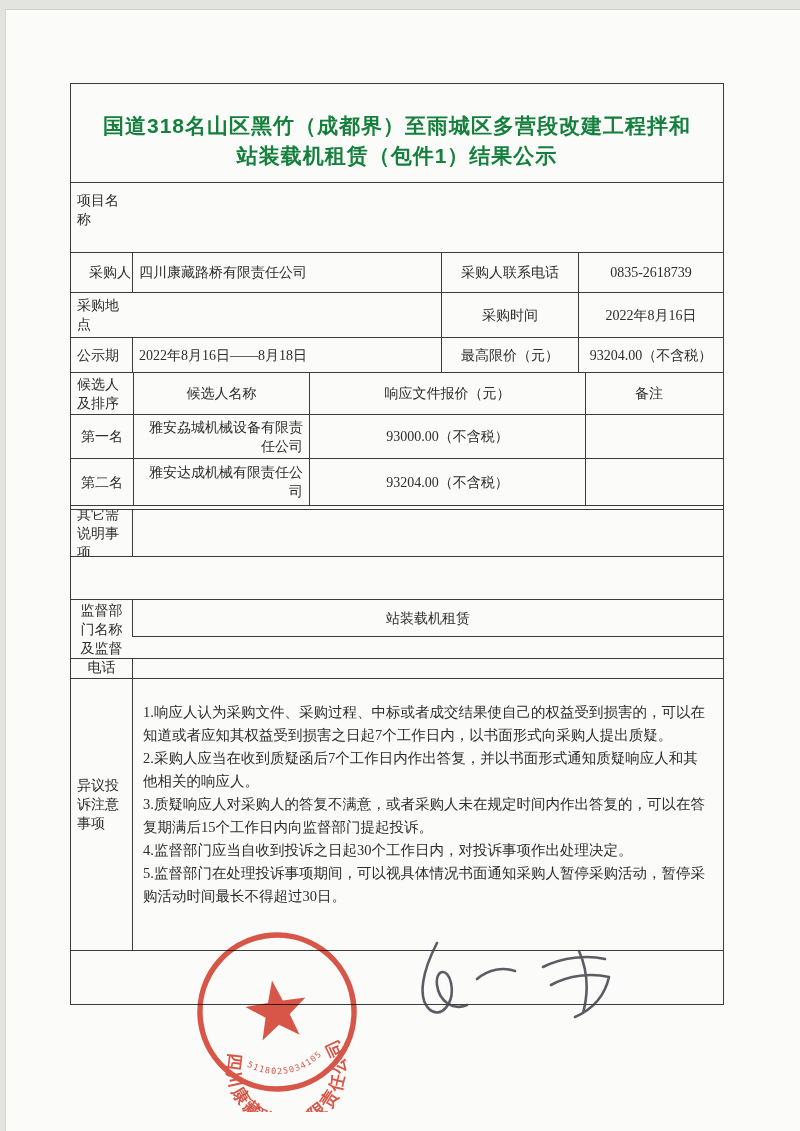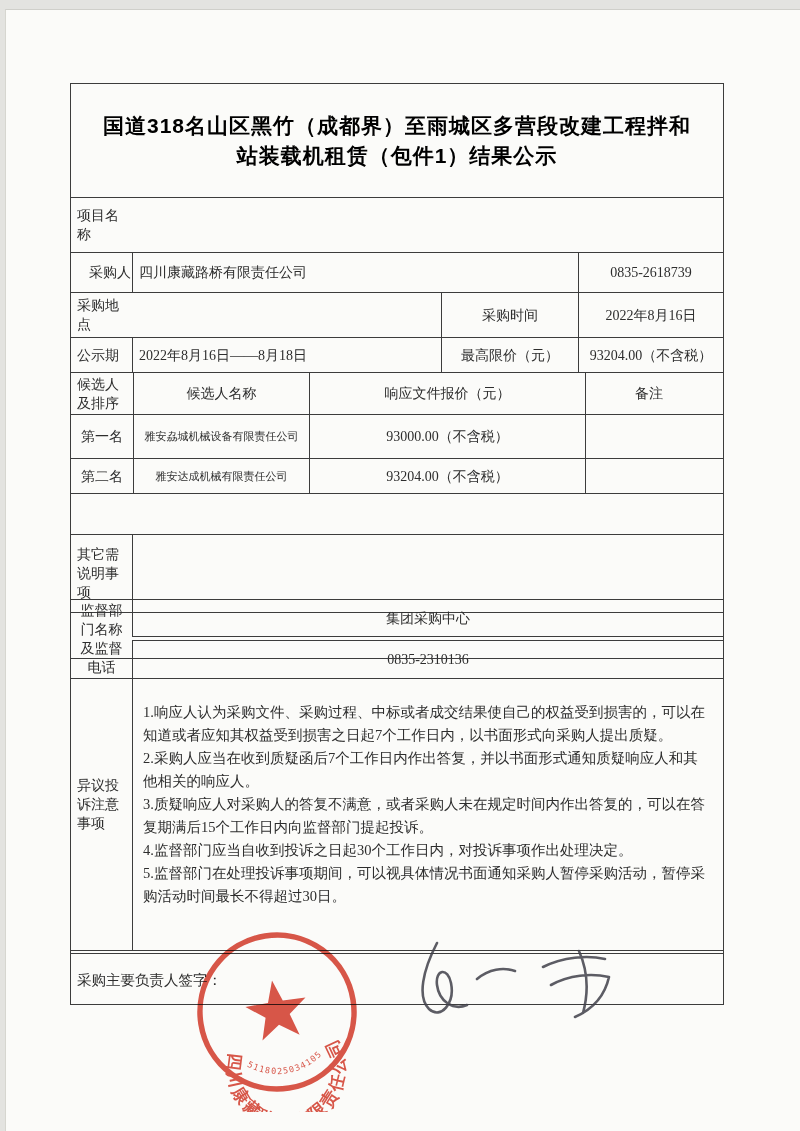--- a/index.html
+++ b/index.html
@@ -39,25 +39,25 @@
     overflow: hidden;
   }
   .bl { border-left: 1.4px solid #3c3c3c; }
   .ctr { justify-content: center; text-align: center; }
   .title-row {
     top: 0; height: 113px;
     display: flex; align-items: center; justify-content: center;
     text-align: center;
     font-family: "Liberation Sans", sans-serif;
     font-weight: 700; font-size: 21px; line-height: 30px;
-    letter-spacing: 1px; color: #000000;
+    letter-spacing: 1px; color: #15803d;
     white-space: pre-line;
     padding: 0 10px;
   }
-  .small-name { font-size: 11px; }
+  .small-name { font-size: 14px; text-align: right; }
   .pre { white-space: pre-line; }
   .objection-text {
     font-size: 14.5px; line-height: 23px;
     padding: 8px 14px 8px 10px;
   }
   .sig-svg { position: absolute; left: 365px; top: 925px; z-index: 2; }
   .stamp-svg {
     position: absolute; left: 177px; top: 912px; z-index: 3;
     mix-blend-mode: multiply; opacity: 0.93;
   }
@@ -67,27 +67,28 @@
 </head>
 <body>
 
 <div class="sheet"></div>
 
 <div class="doc-table">
 
   <div class="row title-row">国道318名山区黑竹（成都界）至雨城区多营段改建工程拌和
 站装载机租赁（包件1）结果公示</div>
 
-  <div class="row bt" style="top:113px;height:55px">
+  <div class="row bt" style="top:98px;height:55px">
     <div class="cell" style="left:0;width:61px">项目名称</div>
   </div>
 
   <div class="row bt" style="top:168px;height:40px">
     <div class="cell" style="left:12px;width:61px">采购人</div>
     <div class="cell bl" style="left:61px;width:309px">四川康藏路桥有限责任公司</div>
+    <div class="cell bl ctr" style="left:370px;width:137px">采购人联系电话</div>
     <div class="cell bl ctr" style="left:507px;right:0">0835-2618739</div>
   </div>
 
   <div class="row bt" style="top:208px;height:45px">
     <div class="cell" style="left:0;width:61px">采购地点</div>
     <div class="cell bl ctr" style="left:370px;width:137px">采购时间</div>
     <div class="cell bl ctr" style="left:507px;right:0">2022年8月16日</div>
   </div>
 
   <div class="row bt" style="top:253px;height:35px">
@@ -104,50 +105,46 @@
     <div class="cell bl ctr" style="left:514px;right:11px">备注</div>
   </div>
 
   <div class="row bt" style="top:330px;height:44px">
     <div class="cell ctr" style="left:0;width:62px">第一名</div>
     <div class="cell bl ctr small-name" style="left:62px;width:176px">雅安劦城机械设备有限责任公司</div>
     <div class="cell bl ctr" style="left:238px;width:276px">93000.00（不含税）</div>
     <div class="cell bl ctr" style="left:514px;right:0"></div>
   </div>
 
-  <div class="row bt bb" style="top:374px;height:36px">
+  <div class="row bt bb" style="top:374px;height:48px">
     <div class="cell ctr" style="left:0;width:62px">第二名</div>
     <div class="cell bl ctr small-name" style="left:62px;width:176px">雅安达成机械有限责任公司</div>
     <div class="cell bl ctr" style="left:238px;width:276px">93204.00（不含税）</div>
     <div class="cell bl ctr" style="left:514px;right:0"></div>
   </div>
 
-  <div class="row bt bb" style="top:450px;height:79px">
+  <div class="row bt bb" style="top:425px;height:48px">
     <div class="cell" style="left:0;width:61px">其它需说明事项</div>
     <div class="cell bl" style="left:61px;right:0"></div>
   </div>
 
   <div class="row bt bb" style="top:515px;height:80px">
     <div class="cell ctr" style="left:0;width:61px">监督部门名称及监督电话</div>
-    <div class="cell bl ctr" style="left:61px;right:0;top:0;bottom:auto;height:37px;border-bottom:1.4px solid #3c3c3c">集团采购中心</div>
-    <div class="cell bl ctr" style="left:61px;right:0;top:40px;bottom:0;border-top:1.4px solid #3c3c3c">0835-2310136</div>
+    <div class="cell bl ctr" style="left:61px;right:0;top:0;bottom:auto;height:37px;border-bottom:1.4px solid #3c3c3c">站装载机租赁</div>
   </div>
 
   <div class="row bt bb" style="top:574px;height:293px">
     <div class="cell" style="left:0;width:61px">异议投诉注意事项</div>
     <div class="cell bl pre objection-text" style="left:61px;right:0">1.响应人认为采购文件、采购过程、中标或者成交结果使自己的权益受到损害的，可以在知道或者应知其权益受到损害之日起7个工作日内，以书面形式向采购人提出质疑。
 2.采购人应当在收到质疑函后7个工作日内作出答复，并以书面形式通知质疑响应人和其他相关的响应人。
 3.质疑响应人对采购人的答复不满意，或者采购人未在规定时间内作出答复的，可以在答复期满后15个工作日内向监督部门提起投诉。
 4.监督部门应当自收到投诉之日起30个工作日内，对投诉事项作出处理决定。
 5.监督部门在处理投诉事项期间，可以视具体情况书面通知采购人暂停采购活动，暂停采购活动时间最长不得超过30日。</div>
   </div>
 
-  <div class="row bt" style="top:869px;height:53px">
-    <div class="cell" style="left:0;right:0;font-size:14.5px">采购主要负责人签字：</div>
-  </div>
 
 </div>
 
 <svg class="sig-svg" width="300" height="110" viewBox="0 0 300 110">
   <g fill="none" stroke-width="2.6" stroke-linecap="round" stroke-linejoin="round" opacity="0.85">
     <path d="M 72 18 C 58 45 52 72 64 84 C 76 95 90 78 86 58 C 83 42 70 44 72 60 C 74 76 88 86 102 80" stroke="#41414b"></path>
     <path d="M 112 54 C 124 44 138 42 150 46" stroke="#41414b"></path>
     <path d="M 178 42 C 198 32 222 30 240 34 M 186 60 C 204 50 226 48 244 52 C 240 70 228 84 210 92 M 214 26 C 222 44 224 66 218 88" stroke="#41414b"></path>
   </g>
 </svg>

